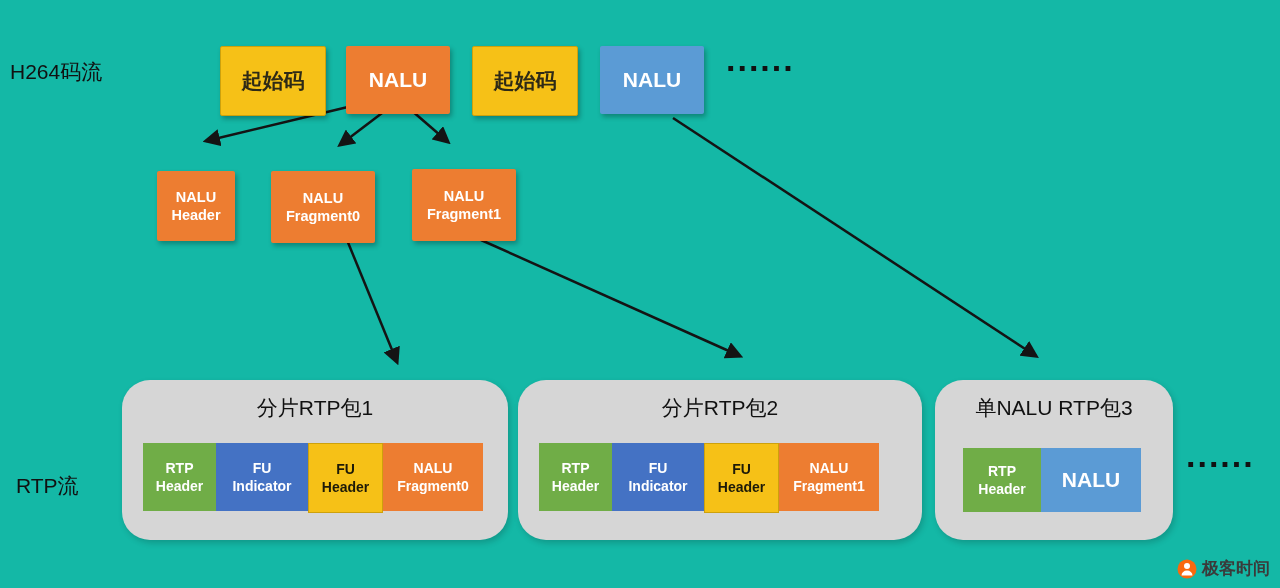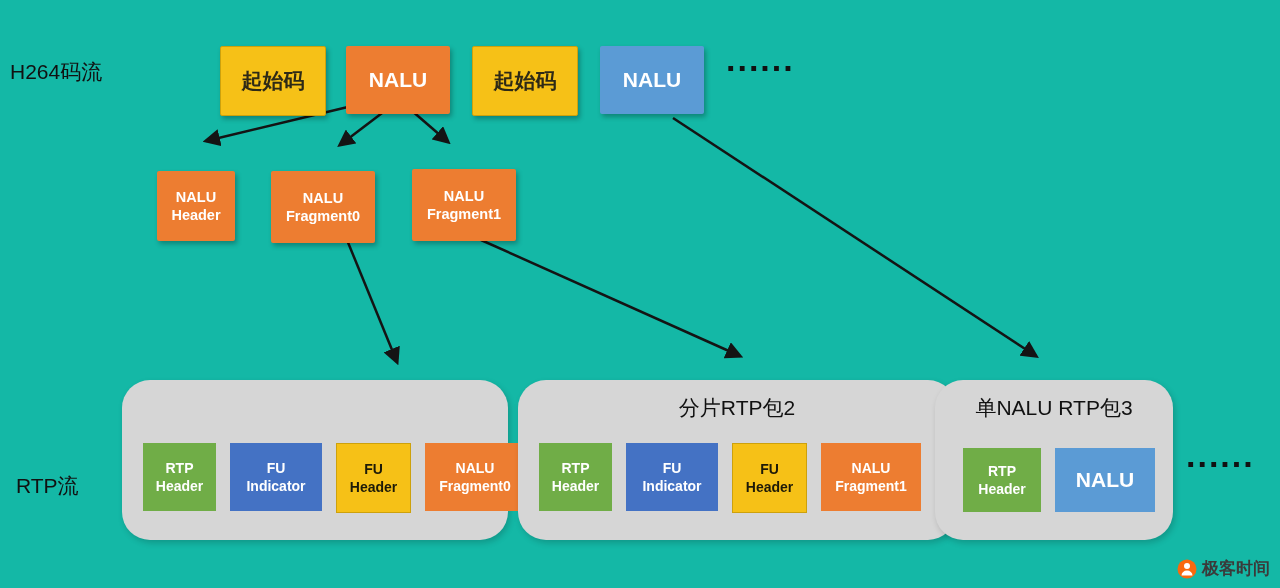--- a/index.html
+++ b/index.html
@@ -29,21 +29,21 @@
   }
   .container{
     position:absolute;background:#D6D6D6;border-radius:28px;
     box-shadow:2px 3px 6px rgba(0,0,0,0.18);
   }
   .container-title{
     position:absolute;left:0;right:0;top:14px;text-align:center;
     font-size:21px;font-weight:500;color:#111;
   }
   .fields{
-    position:absolute;display:flex;gap:14px;
+    position:absolute;display:flex;gap:0;
   }
   .field{
     display:flex;align-items:center;justify-content:center;text-align:center;
     font-size:14px;font-weight:bold;white-space:pre-line;line-height:1.3;
     height:100%;
   }
   .field.yellow{color:#1d1a08;}
   .field.nalu-big{font-size:21px;}
   .logo{
     position:absolute;right:10px;bottom:8px;display:flex;align-items:center;gap:5px;
@@ -81,33 +81,34 @@
   <div class="dots" style="left:726px;top:40px;">......</div>
 
   <div class="box orange mid-box" style="left:157px;top:155px;width:78px;height:70px;">NALU
 Header</div>
   <div class="box orange mid-box" style="left:271px;top:155px;width:104px;height:72px;">NALU
 Fragment0</div>
   <div class="box orange mid-box" style="left:412px;top:153px;width:104px;height:72px;">NALU
 Fragment1</div>
 
   <div class="container" style="left:122px;top:380px;width:386px;height:160px;">
+    <div class="container-title">分片RTP包1</div>
     <div class="fields" style="left:21px;top:63px;height:68px;">
       <div class="field green" style="width:73px;">RTP
 Header</div>
       <div class="field blue-dark" style="width:92px;">FU
 Indicator</div>
       <div class="field yellow" style="width:73px;">FU
 Header</div>
       <div class="field orange" style="width:100px;">NALU
 Fragment0</div>
     </div>
   </div>
 
-  <div class="container" style="left:518px;top:380px;width:404px;height:160px;padding-left:34px;">
+  <div class="container" style="left:518px;top:380px;width:404px;height:160px;">
     <div class="container-title">分片RTP包2</div>
     <div class="fields" style="left:21px;top:63px;height:68px;">
       <div class="field green" style="width:73px;">RTP
 Header</div>
       <div class="field blue-dark" style="width:92px;">FU
 Indicator</div>
       <div class="field yellow" style="width:73px;">FU
 Header</div>
       <div class="field orange" style="width:100px;">NALU
 Fragment1</div>

